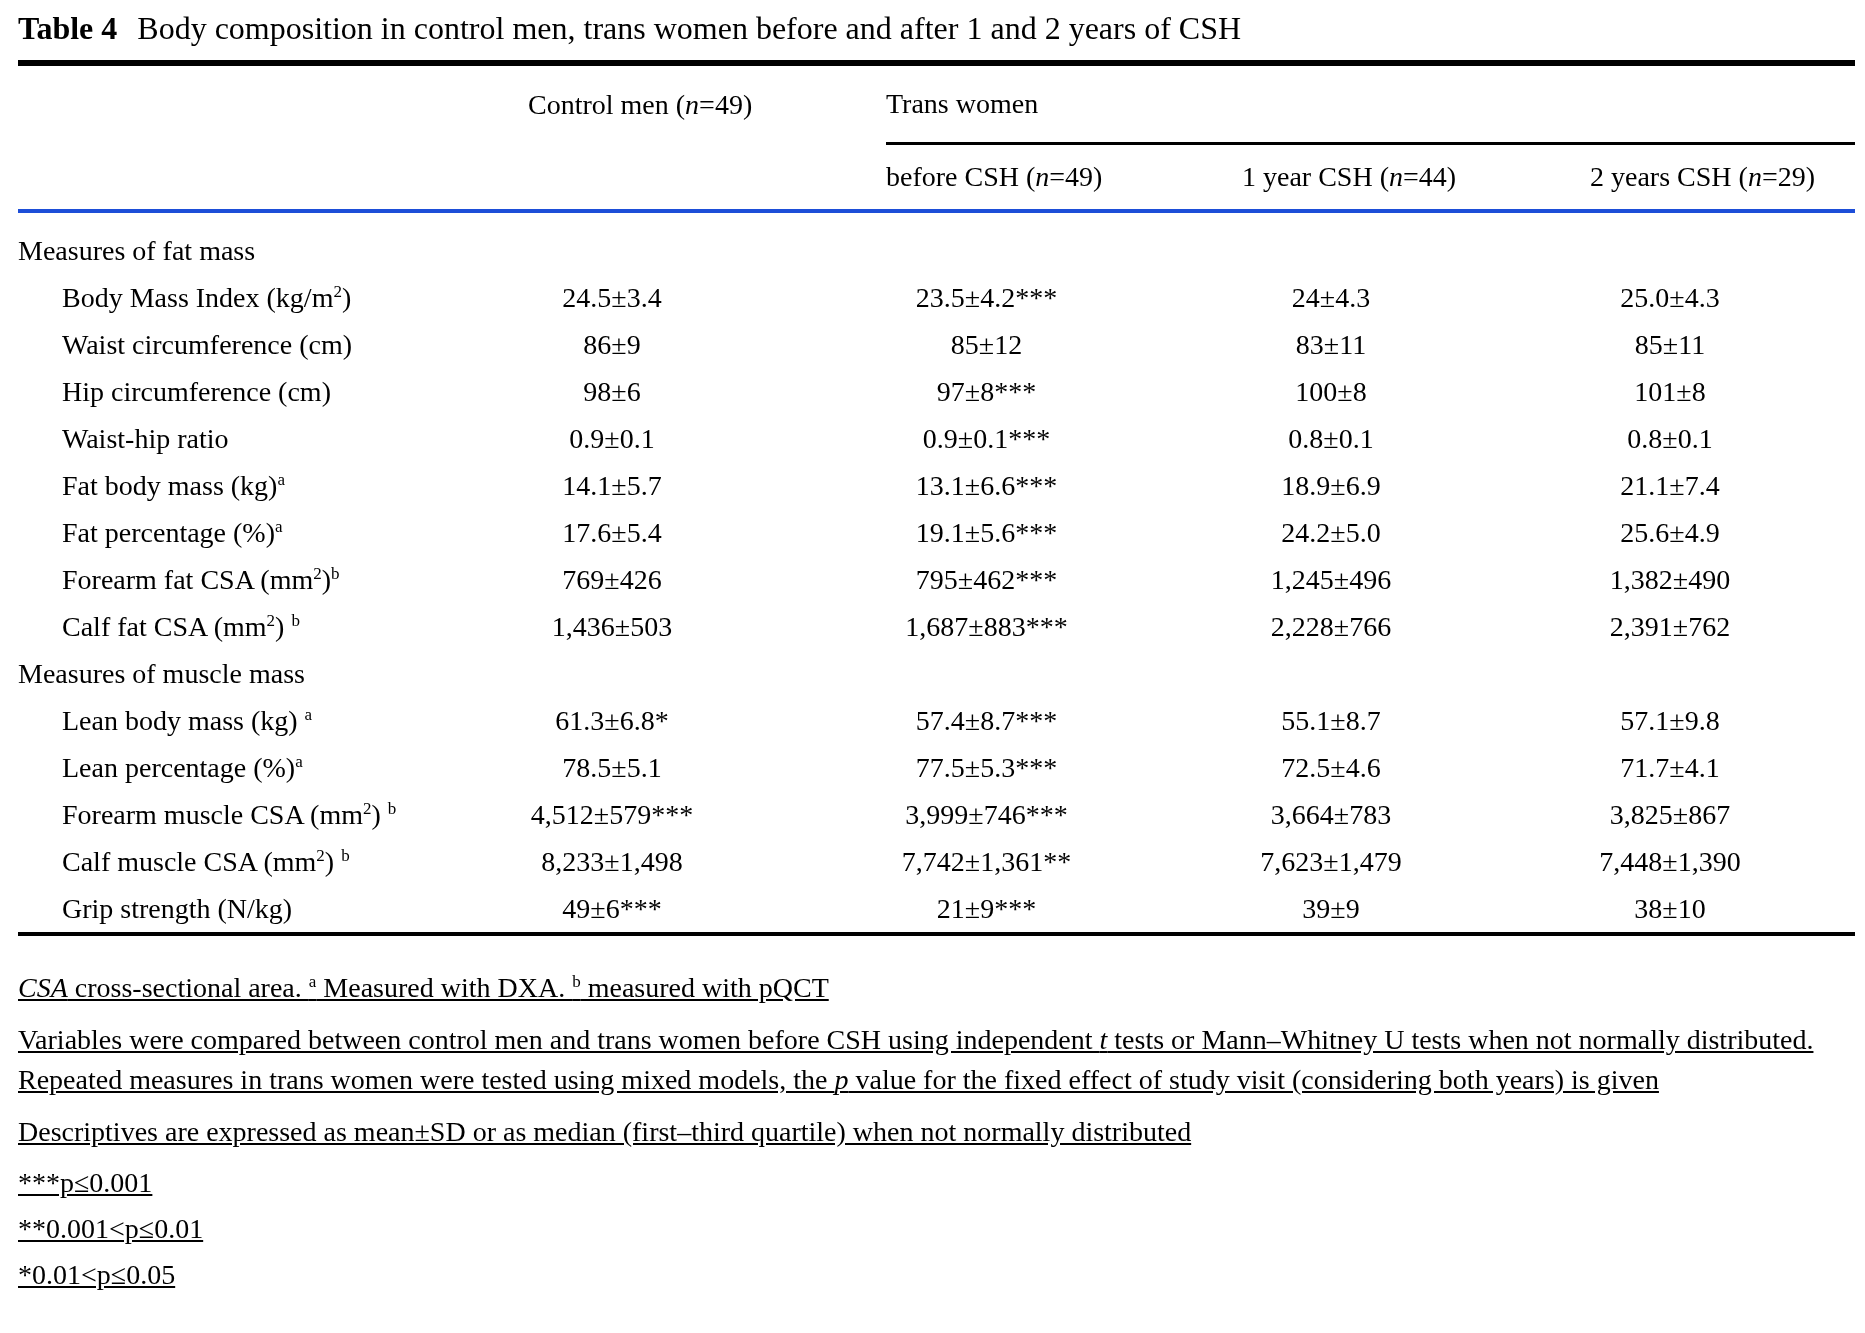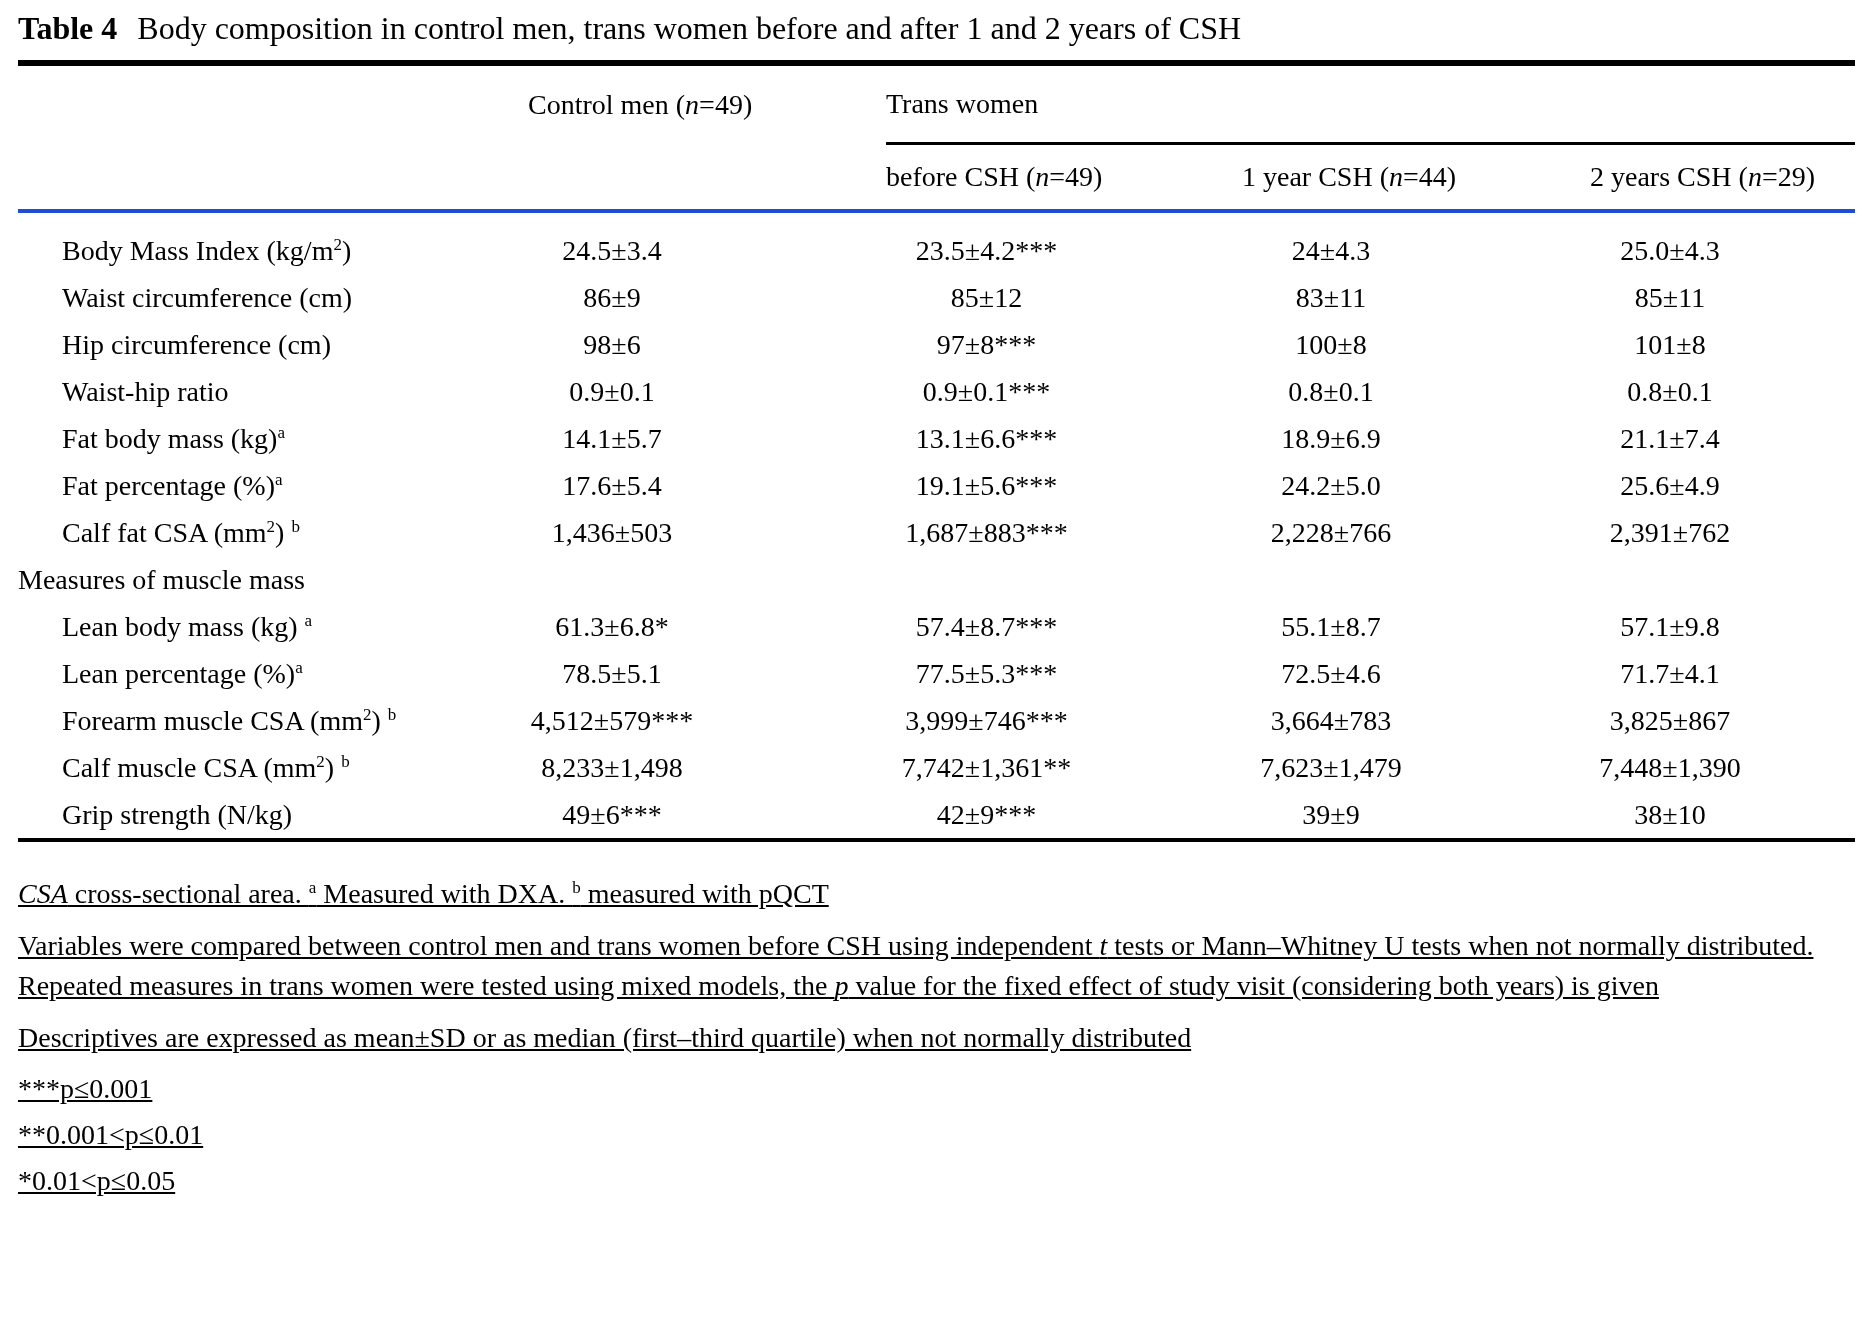--- a/index.html
+++ b/index.html
@@ -86,20 +86,27 @@
       <tr class="sub-row">
         <th></th>
         <th></th>
         <th>before CSH (<i>n</i>=49)</th>
         <th>1 year CSH (<i>n</i>=44)</th>
         <th>2 years CSH (<i>n</i>=29)</th>
       </tr>
     </thead>
     <tbody>
         <tr>
+          <td class="rowlabel">Measures of fat mass</td>
+          <td></td>
+          <td></td>
+          <td></td>
+          <td></td>
+        </tr>
+        <tr>
           <td class="rowlabel indent">Body Mass Index (kg/m<sup>2</sup>)</td>
           <td class="val c0">24.5±3.4</td>
           <td class="val c1">23.5±4.2***</td>
           <td class="val c2">24±4.3</td>
           <td class="val c3">25.0±4.3</td>
         </tr>
         <tr>
           <td class="rowlabel indent">Waist circumference (cm)</td>
           <td class="val c0">86±9</td>
           <td class="val c1">85±12</td>
@@ -128,20 +135,27 @@
           <td class="val c3">21.1±7.4</td>
         </tr>
         <tr>
           <td class="rowlabel indent">Fat percentage (%)<sup>a</sup></td>
           <td class="val c0">17.6±5.4</td>
           <td class="val c1">19.1±5.6***</td>
           <td class="val c2">24.2±5.0</td>
           <td class="val c3">25.6±4.9</td>
         </tr>
         <tr>
+          <td class="rowlabel indent">Forearm fat CSA (mm<sup>2</sup>)<sup>b</sup></td>
+          <td class="val c0">769±426</td>
+          <td class="val c1">795±462***</td>
+          <td class="val c2">1,245±496</td>
+          <td class="val c3">1,382±490</td>
+        </tr>
+        <tr>
           <td class="rowlabel indent">Calf fat CSA (mm<sup>2</sup>) <sup>b</sup></td>
           <td class="val c0">1,436±503</td>
           <td class="val c1">1,687±883***</td>
           <td class="val c2">2,228±766</td>
           <td class="val c3">2,391±762</td>
         </tr>
         <tr>
           <td class="rowlabel">Measures of muscle mass</td>
           <td></td>
           <td></td>
@@ -172,21 +186,21 @@
         <tr>
           <td class="rowlabel indent">Calf muscle CSA (mm<sup>2</sup>) <sup>b</sup></td>
           <td class="val c0">8,233±1,498</td>
           <td class="val c1">7,742±1,361**</td>
           <td class="val c2">7,623±1,479</td>
           <td class="val c3">7,448±1,390</td>
         </tr>
         <tr>
           <td class="rowlabel indent">Grip strength (N/kg)</td>
           <td class="val c0">49±6***</td>
-          <td class="val c1">42±9***</td>
+          <td class="val c1">21±9***</td>
           <td class="val c2">39±9</td>
           <td class="val c3">38±10</td>
         </tr>
       </tbody>
   </table>
 
   <div class="footnotes">
     <p><i>CSA</i> cross-sectional area. <sup>a</sup> Measured with DXA. <sup>b</sup> measured with pQCT</p>
     <p>Variables were compared between control men and trans women before CSH using independent <i>t</i> tests or Mann–Whitney U tests when not normally distributed. Repeated measures in trans women were tested using mixed models, the <i>p</i> value for the fixed effect of study visit (considering both years) is given</p>
     <p>Descriptives are expressed as mean±SD or as median (first–third quartile) when not normally distributed</p>

